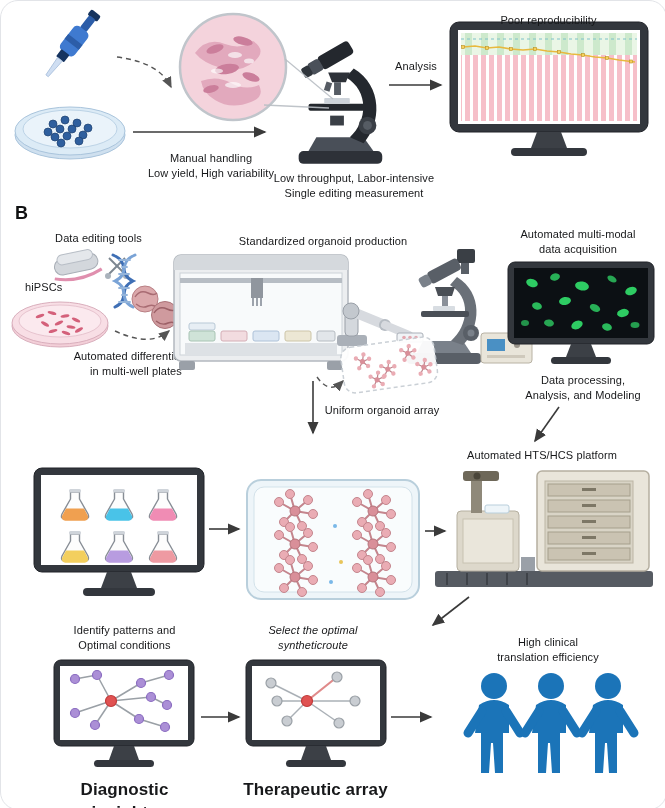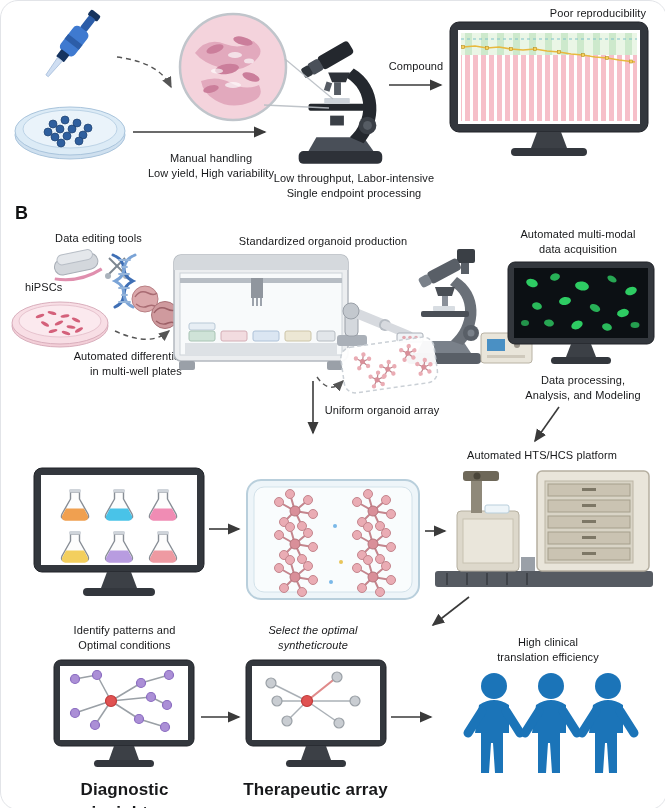--- a/index.html
+++ b/index.html
@@ -119,26 +119,26 @@
       <rect x="108.5" y="29.5" width="3" height="3"></rect>
         <rect x="132.5" y="32.5" width="3" height="3"></rect>
       <rect x="156.5" y="35.5" width="3" height="3"></rect>
         <rect x="180.5" y="39" width="3" height="3"></rect>
     </g>
     <line x1="12" y1="18" x2="188" y2="18" stroke="#7fc2c9" stroke-width="1" stroke-dasharray="3 3"></line>
     <path d="M88 111 h24 l6 16 h-36 z" fill="#3c4046"></path>
     <rect x="62" y="127" width="76" height="8" rx="4" fill="#33373d"></rect>
   </svg>
 
-  <div class="label" style="left:450px; top:5px; width:195px;text-align:right;">Poor reproducibility</div>
-  <div class="label" style="left:383px; top:58px; width:64px;">Compound</div>
+  <div class="label" style="left:450px; top:12px; width:195px;">Poor reproducibility</div>
+  <div class="label" style="left:383px; top:58px; width:64px;">Analysis</div>
   <div class="label" style="left:125px; top:150px; width:170px;">Manual handling
 Low yield, High variability</div>
   <div class="label" style="left:248px; top:170px; width:210px;">Low throughput, Labor-intensive
-Single endpoint processing</div>
+Single editing measurement</div>
 
   <div class="panel-letter" style="left:14px; top:202px;">B</div>
 
   <div class="label" style="left:35px; top:230px; width:125px;">Data editing tools</div>
 
   <svg class="abs" style="left:46px; top:247px;" width="92" height="40" viewBox="0 0 92 40">
     <g transform="rotate(-12 30 20)">
       <rect x="8" y="8" width="44" height="16" rx="8" fill="#d3d7dc" stroke="#a8aeb6"></rect>
       <rect x="12" y="4" width="36" height="10" rx="5" fill="#e4e7eb" stroke="#b8bec6"></rect>
       <path d="M6,26 q24,9 48,0" stroke="#e08fae" stroke-width="3" fill="none"></path>

